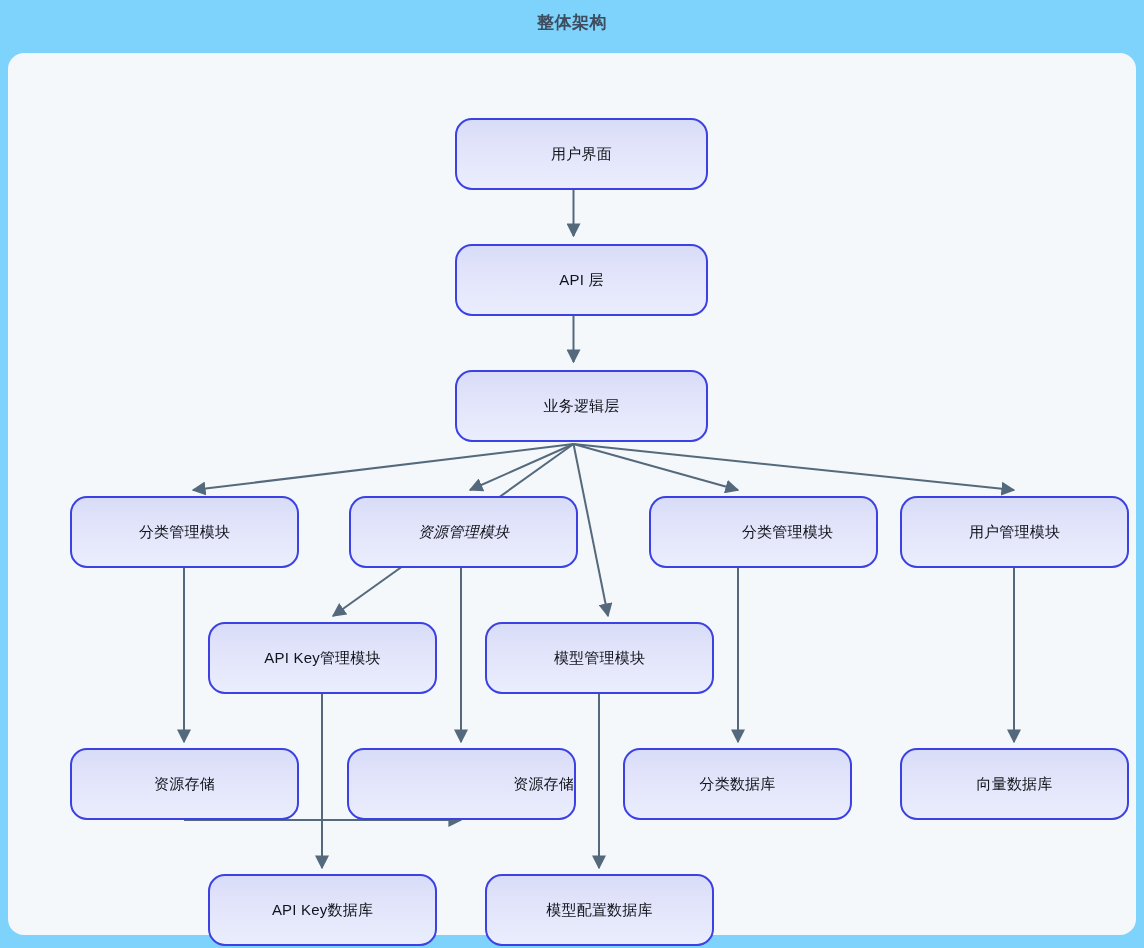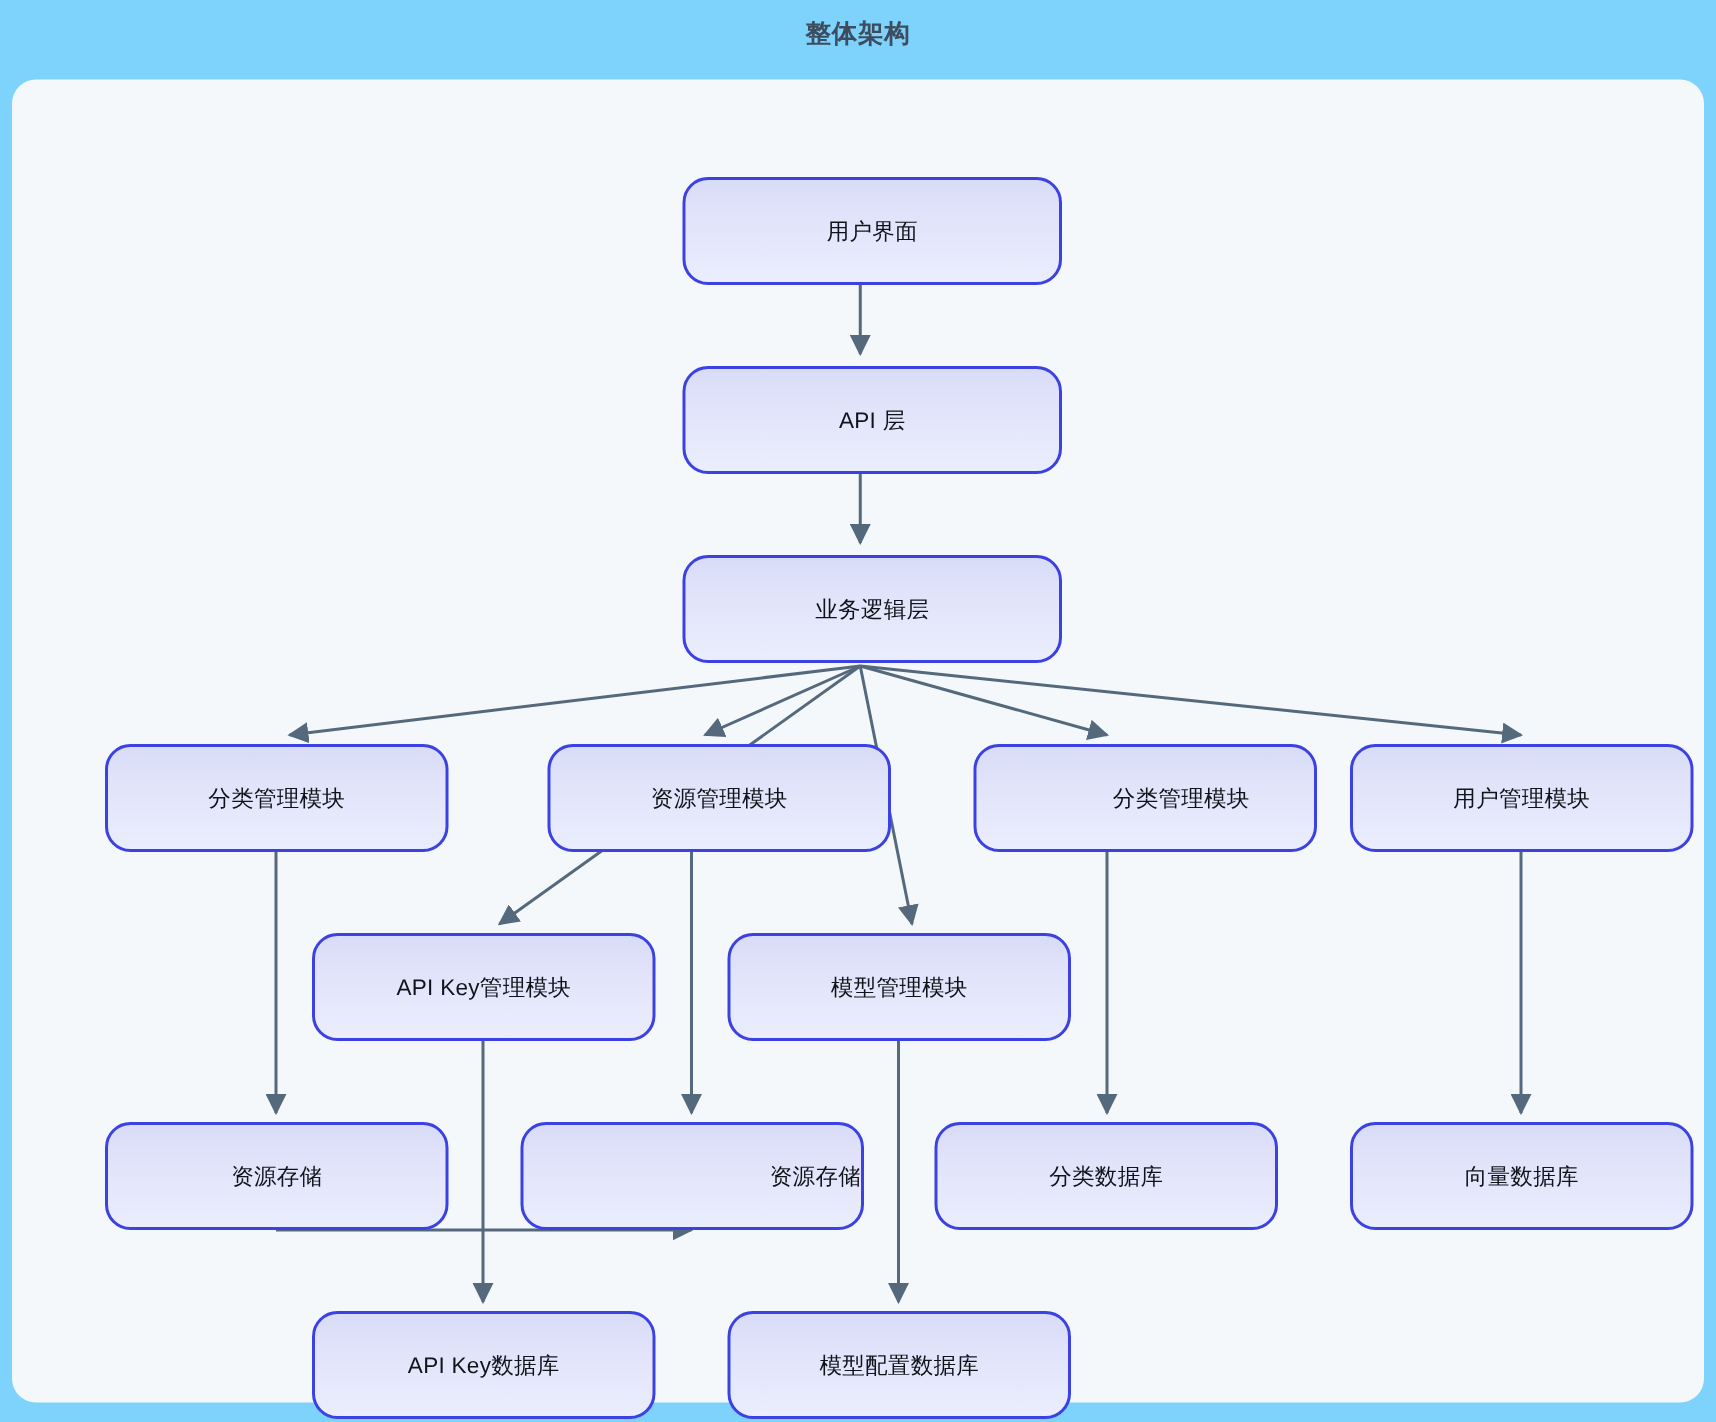--- a/index.html
+++ b/index.html
@@ -121,21 +121,21 @@
         </div>
         <div class="node" style="left: 447px; top: 191px; width: 253px; height: 72px;">
           <span class="node-label">API 层</span>
         </div>
         <div class="node" style="left: 447px; top: 317px; width: 253px; height: 72px; justify-content: center;">
           <span class="node-label">业务逻辑层</span>
         </div>
         <div class="node" style="left: 62px; top: 443px; width: 229px; height: 72px;">
           <span class="node-label">分类管理模块</span>
         </div>
-        <div class="node" style="left: 357px; top: 443px; width: 229px; height: 72px;">
+        <div class="node" style="left: 341px; top: 443px; width: 229px; height: 72px; font-style: italic;">
           <span class="node-label">资源管理模块</span>
         </div>
         <div class="node" style="left: 641px; top: 443px; width: 229px; height: 72px; padding-left: 48px;">
           <span class="node-label">分类管理模块</span>
         </div>
         <div class="node" style="left: 892px; top: 443px; width: 229px; height: 72px;">
           <span class="node-label">用户管理模块</span>
         </div>
         <div class="node" style="left: 200px; top: 569px; width: 229px; height: 72px;">
           <span class="node-label">API Key管理模块</span>

